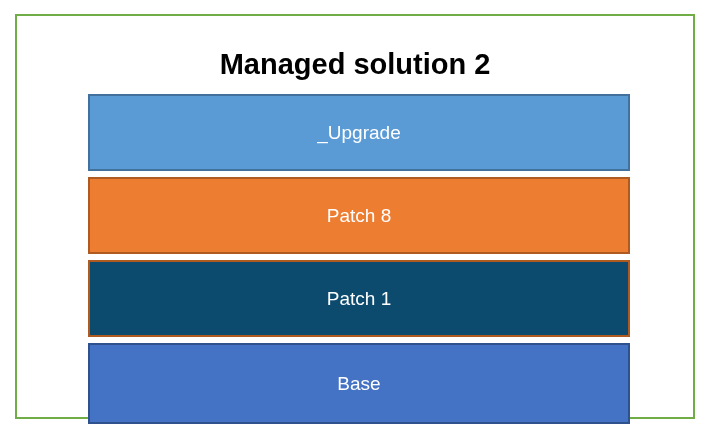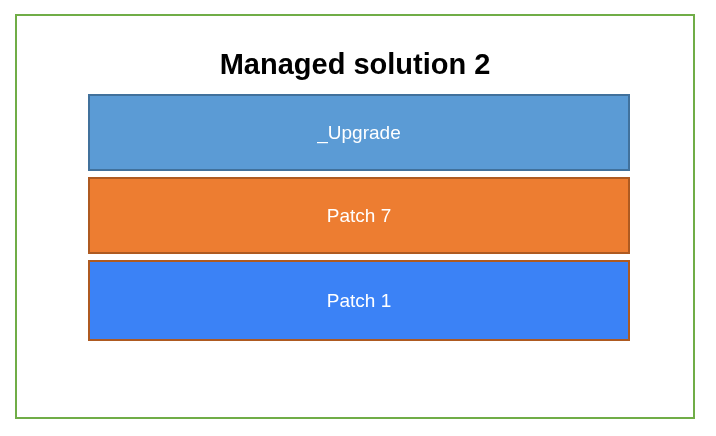--- a/index.html
+++ b/index.html
@@ -65,22 +65,25 @@
 
   <div class="diagram-title">Managed solution 2</div>
 
   <div class="layer-stack">
 
     <div class="layer" style="background-color: rgb(91, 155, 213); border-color: rgb(65, 113, 156);">
       <span class="layer-label">_Upgrade</span>
     </div>
 
     <div class="layer" style="background-color: rgb(237, 125, 49); border-color: rgb(174, 90, 33);">
-      <span class="layer-label">Patch 7</span>
+      <span class="layer-label">Patch 8</span>
     </div>
 
-    <div class="layer" style="background-color: #3b82f6; border-color: rgb(174, 90, 33); margin-left: 44px;">
+    <div class="layer" style="background-color: #0c4a6e; border-color: rgb(174, 90, 33); margin-left: 44px;">
       <span class="layer-label">Patch 1</span>
     </div>
 
+    <div class="layer" style="background-color: rgb(68, 114, 196); border-color: rgb(47, 82, 143);">
+      <span class="layer-label">Base</span>
+    </div>
 
   </div>
 </div>
 
 </body></html>

